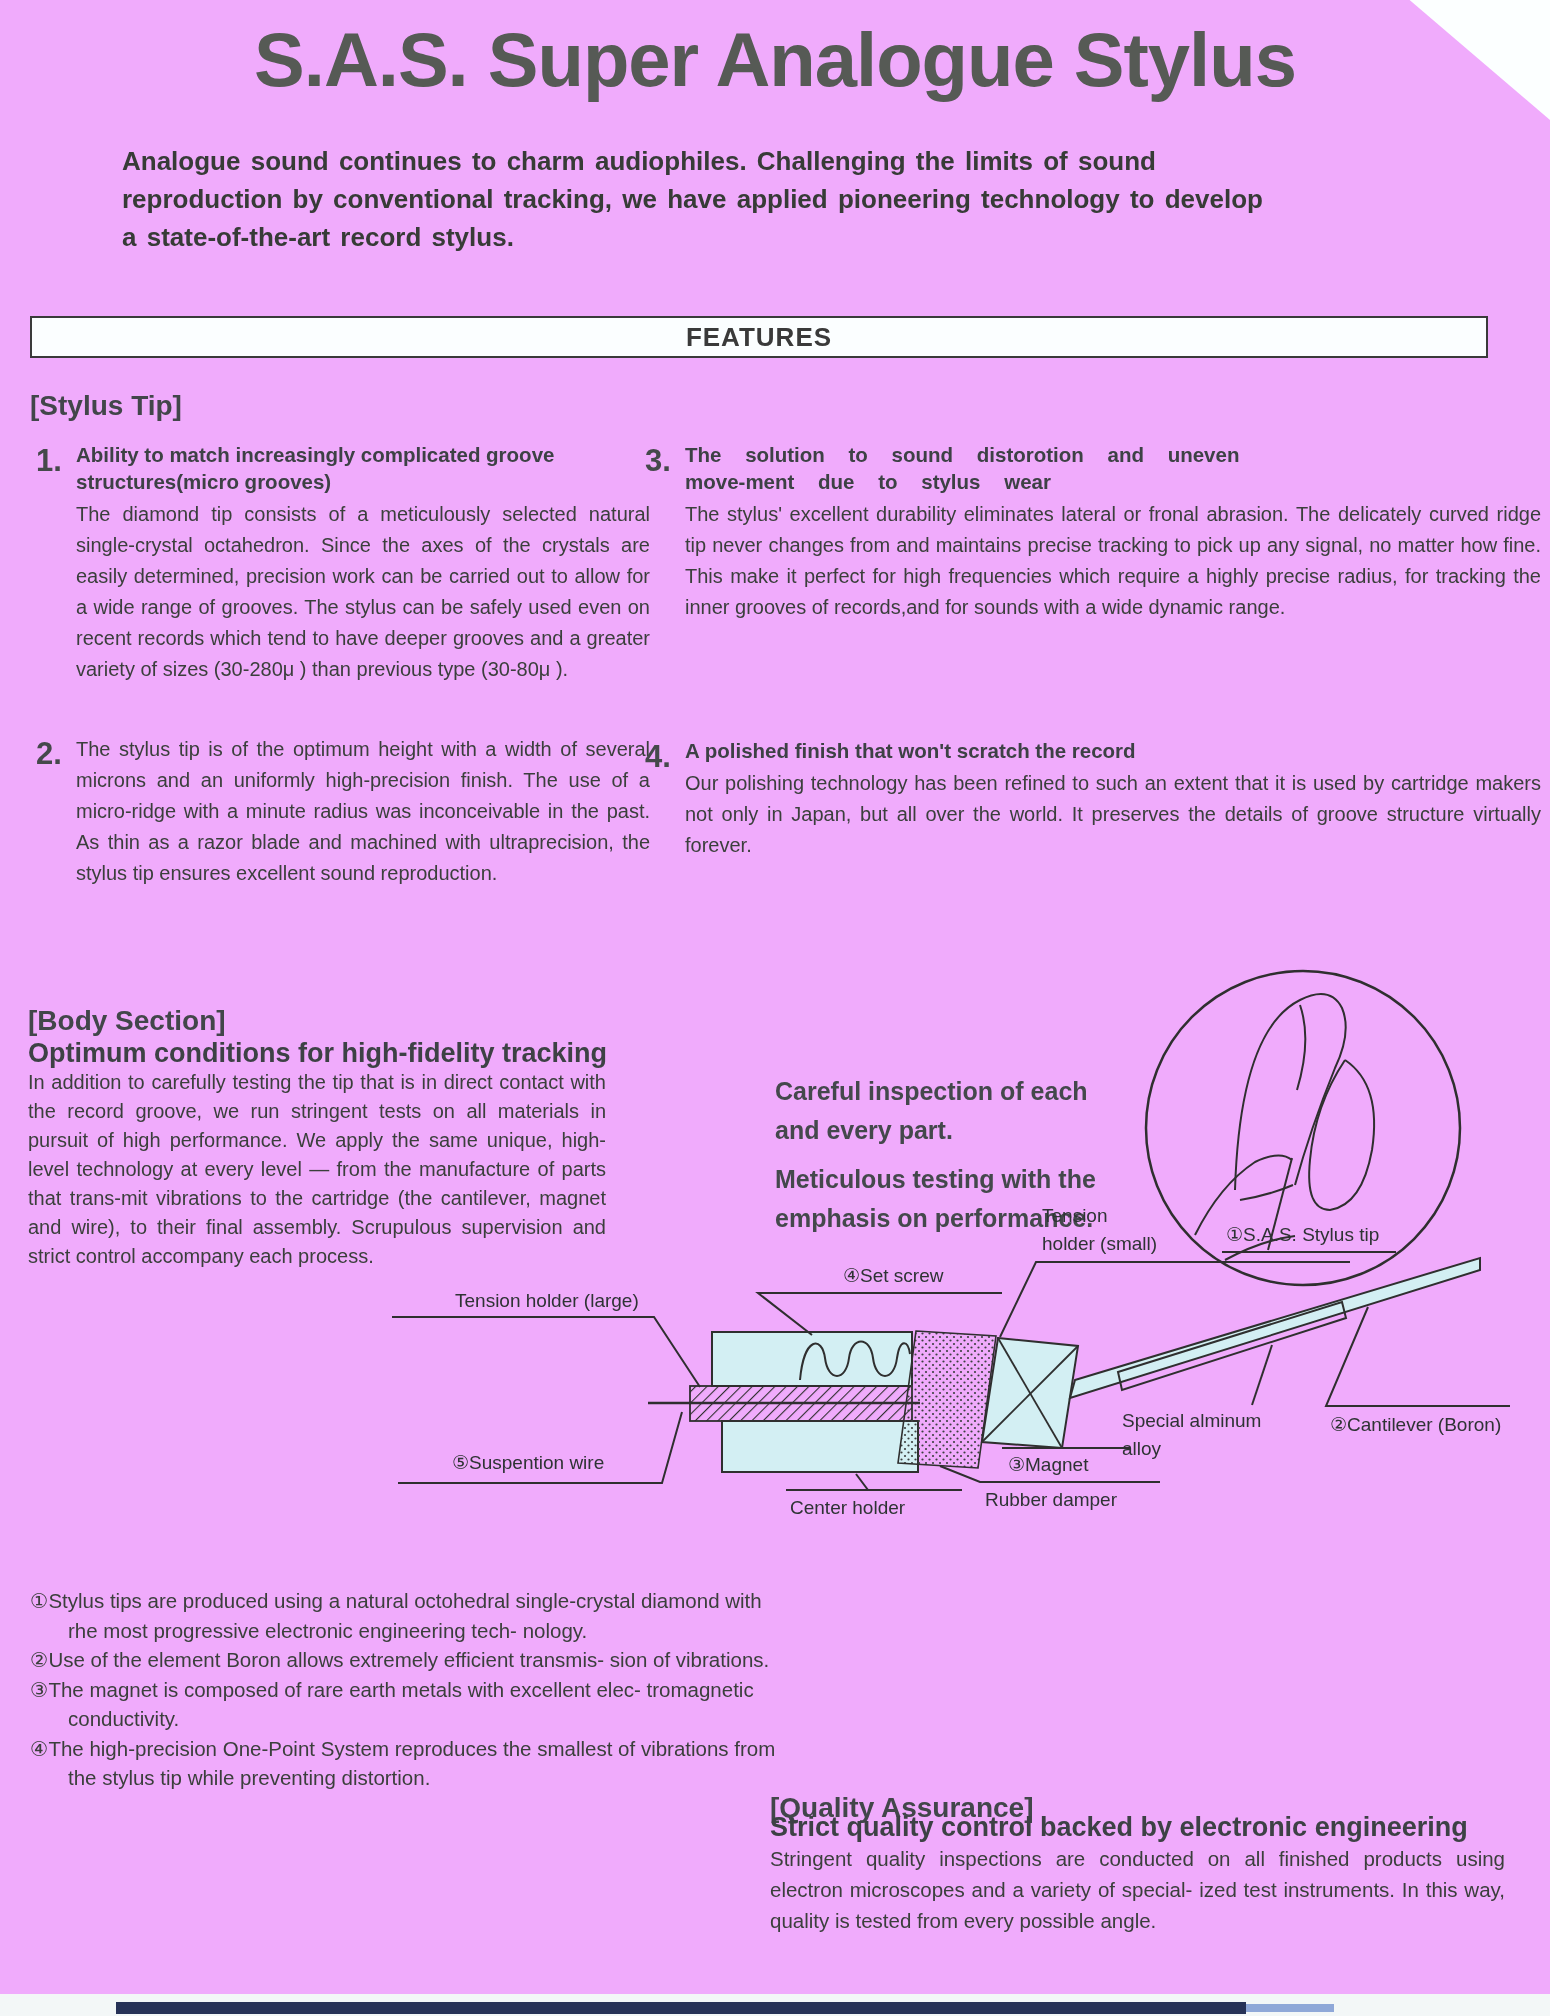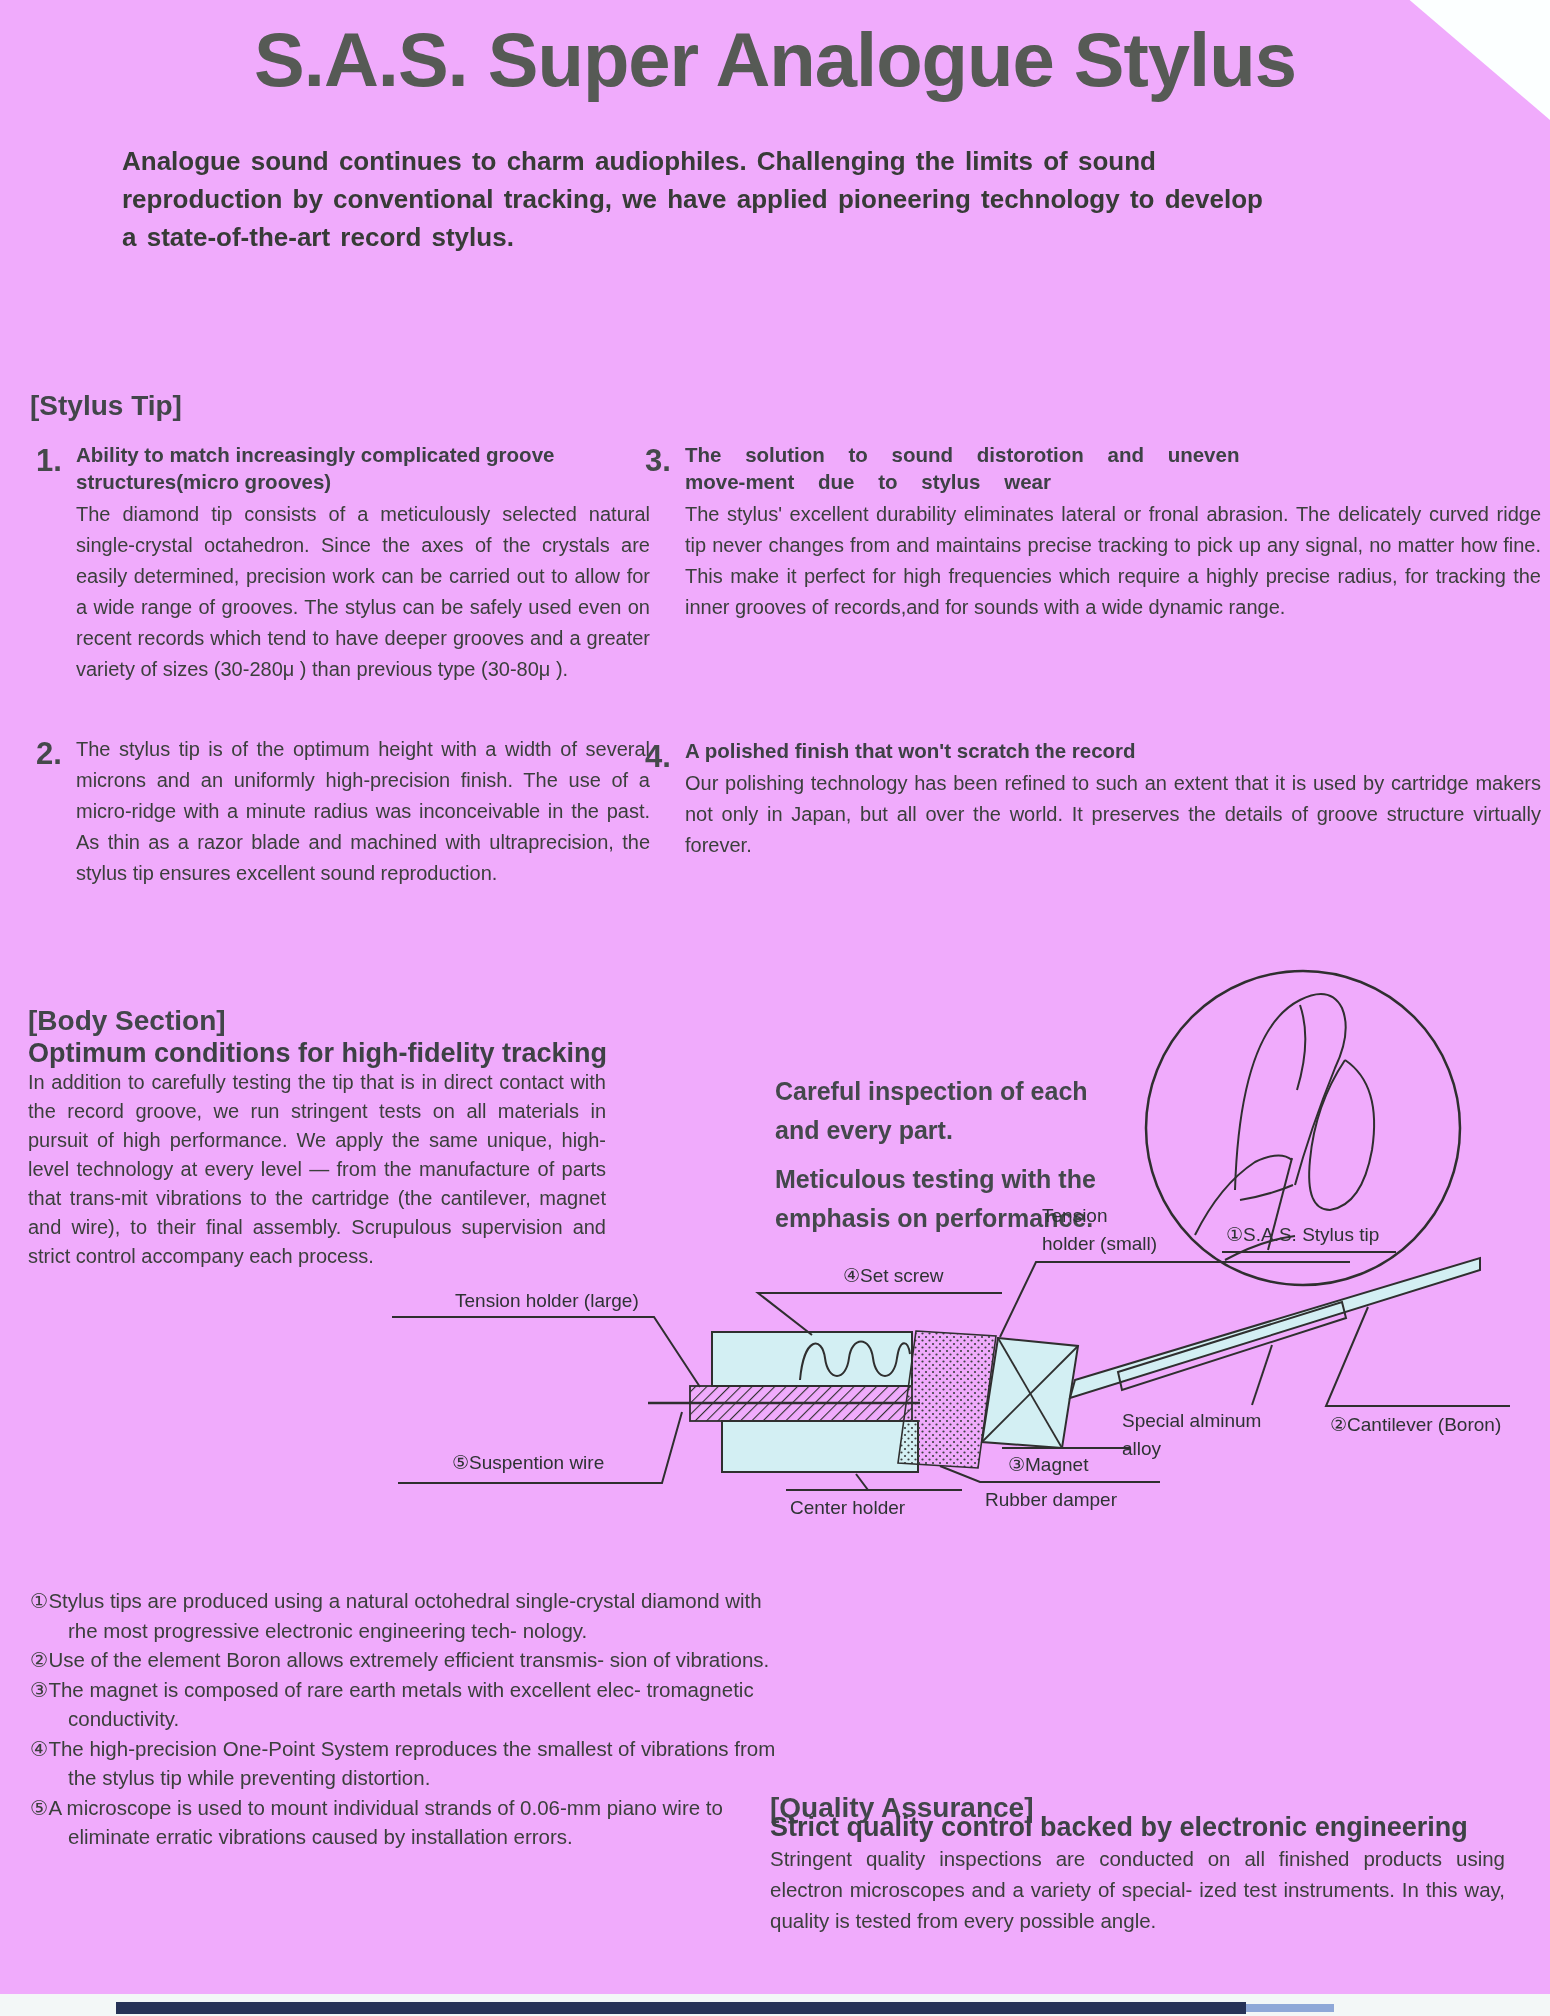--- a/index.html
+++ b/index.html
@@ -82,20 +82,21 @@
 <div class="page">
 
   <div class="abs corner-tr"></div>
 
   <div class="abs doc-title">S.A.S. Super Analogue Stylus</div>
 
   <div class="abs intro">Analogue sound continues to charm audiophiles. Challenging the limits of sound
 reproduction by conventional tracking, we have applied pioneering technology to develop
 a state-of-the-art record stylus.</div>
 
+  <div class="abs features-bar">FEATURES</div>
 
   <div class="abs sec-heading" style="left:30px;top:390px;">[Stylus Tip]</div>
 
   <div class="abs fitem" style="left:36px;top:441px;width:574px;">
     <span class="fnum">1.</span>
     <div class="ftitle">Ability to match increasingly complicated groove
 structures(micro grooves)</div>
     <div class="fbody">The diamond tip consists of a meticulously selected natural single-crystal octahedron. Since the axes of the crystals are easily determined, precision work can be carried out to allow for a wide range of grooves. The stylus can be safely used even on recent records which tend to have deeper grooves and a greater variety of sizes (30-280μ ) than previous type (30-80μ ).</div>
   </div>
 
@@ -195,21 +196,20 @@
   <div class="lbl" style="left:1008px;top:1451px;">③Magnet</div>
   <div class="lbl" style="left:452px;top:1449px;">⑤Suspention wire</div>
   <div class="lbl" style="left:790px;top:1494px;">Center holder</div>
   <div class="lbl" style="left:985px;top:1486px;">Rubber damper</div>
 
   <div class="abs notes">
     <div class="note-item">①Stylus tips are produced using a natural octohedral single-crystal diamond with rhe most progressive electronic engineering tech- nology.</div>
     <div class="note-item">②Use of the element Boron allows extremely efficient transmis- sion of vibrations.</div>
     <div class="note-item">③The magnet is composed of rare earth metals with excellent elec- tromagnetic conductivity.</div>
     <div class="note-item">④The high-precision One-Point System reproduces the smallest of vibrations from the stylus tip while preventing distortion.</div>
-    <div class="note-item">⑤A microscope is used to mount individual strands of 0.06-mm piano wire to eliminate erratic vibrations caused by installation errors.</div>
   </div>
 
   <div class="abs sec-heading quality-heading">[Quality Assurance]</div>
   <div class="abs subhead quality-sub">Strict quality control backed by electronic engineering</div>
   <div class="abs para quality-body">Stringent quality inspections are conducted on all finished products using electron microscopes and a variety of special- ized test instruments. In this way, quality is tested from every possible angle.</div>
 
   <div class="abs bottom-strip"></div>
   <div class="abs bottom-bar"></div>
   <div class="abs bottom-bar-light"></div>
 

